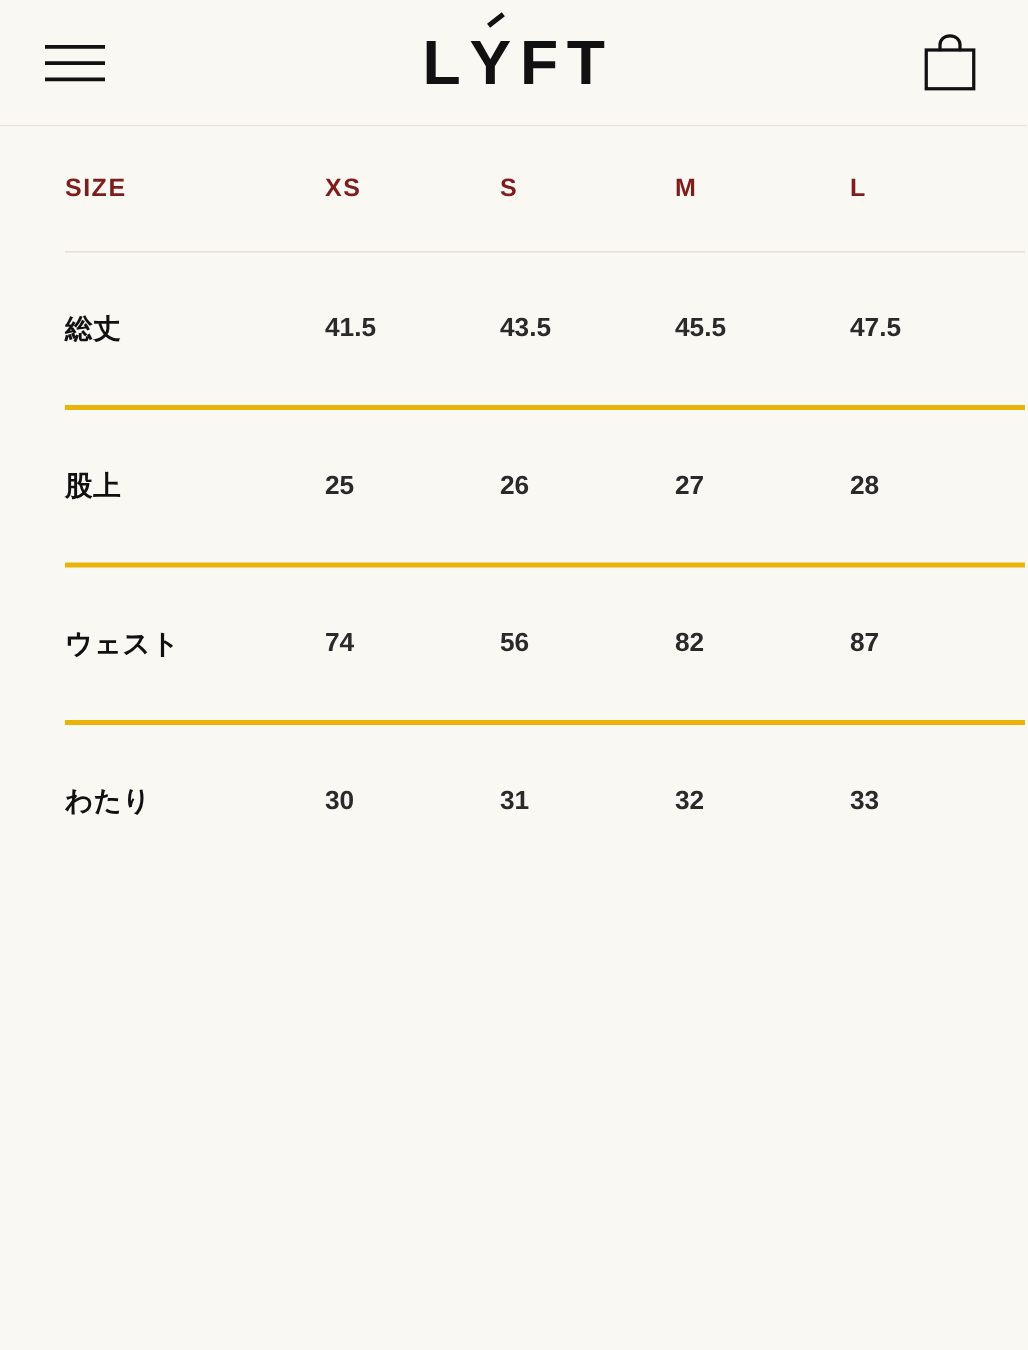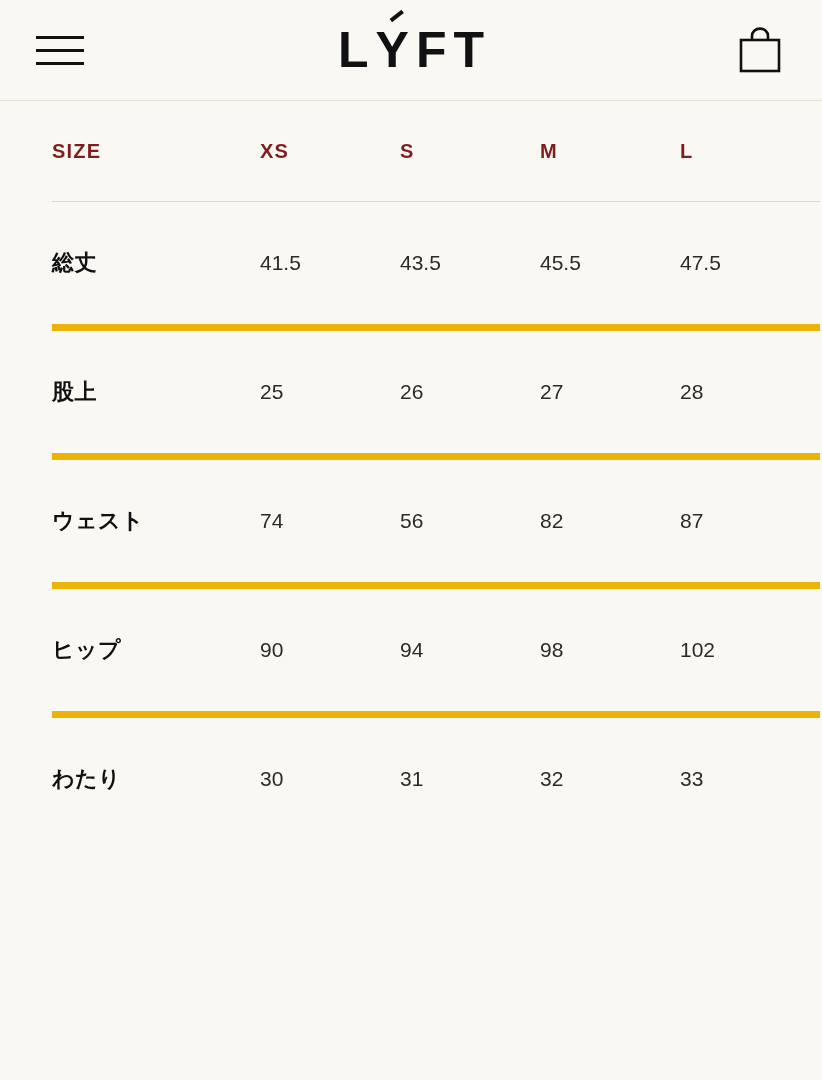--- a/index.html
+++ b/index.html
@@ -112,30 +112,30 @@
     height: 100px;
     font-size: 20px;
     font-weight: 700;
     letter-spacing: 1.2px;
     color: #7f1d1d;
   }
   thead tr {
     border-bottom: 1px solid #ddd9cf;
   }
   tbody tr {
-    border-bottom: 7px solid #eab308;
+    border-bottom: 4px solid #eab308;
   }
   tbody tr:last-child {
     border-bottom: none;
   }
   tbody td {
     height: 122px;
     font-size: 21px;
     color: #2a2a2a;
-    font-weight: 400;
+    font-weight: 700;
   }
   tbody td.row-label {
     font-weight: 700;
     font-size: 22px;
     color: #111111;
     letter-spacing: 0.5px;
   }
 </style>
 </head>
 <body>
@@ -195,27 +195,20 @@
         <td>28</td>
       </tr>
       <tr>
         <td class="row-label">ウェスト</td>
         <td>74</td>
         <td>56</td>
         <td>82</td>
         <td>87</td>
       </tr>
       <tr>
-        <td class="row-label">ヒップ</td>
-        <td>90</td>
-        <td>94</td>
-        <td>98</td>
-        <td>102</td>
-      </tr>
-      <tr>
         <td class="row-label">わたり</td>
         <td>30</td>
         <td>31</td>
         <td>32</td>
         <td>33</td>
       </tr>
     </tbody>
   </table>
 </div>
 

